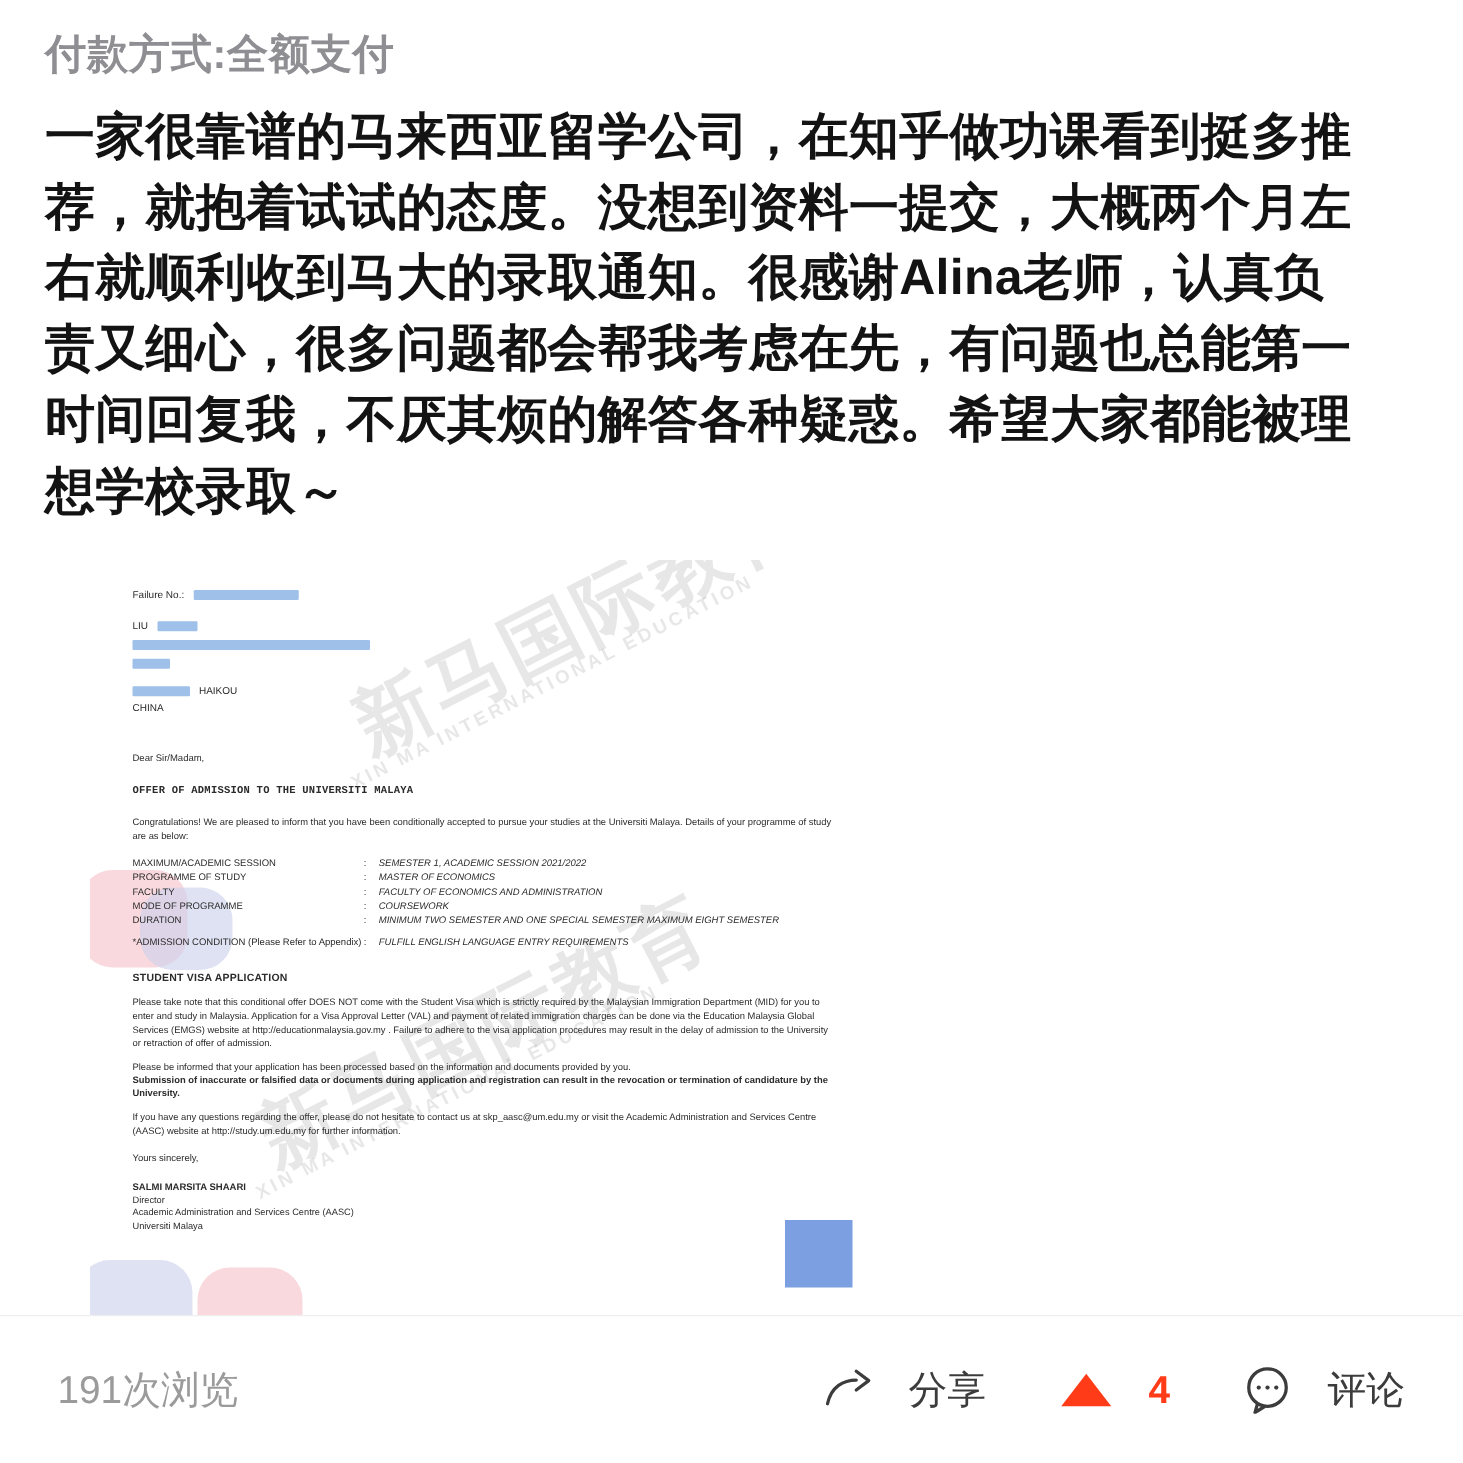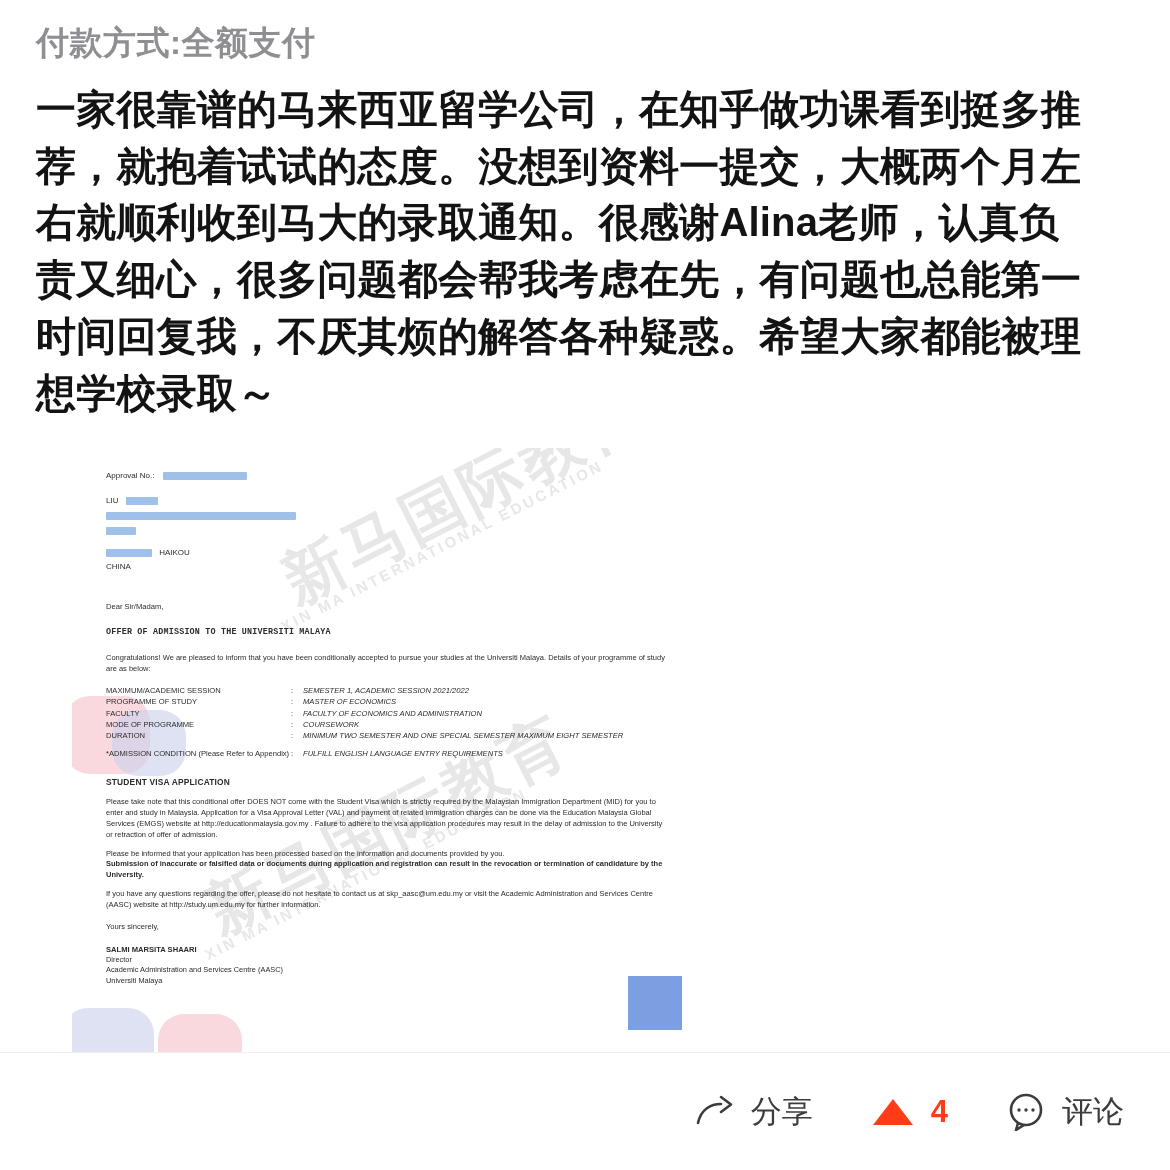--- a/index.html
+++ b/index.html
@@ -131,21 +131,21 @@
   }
   .actions {
     margin-left: auto;
     display: flex;
     align-items: center;
     gap: 58px;
   }
   .action {
     display: flex;
     align-items: center;
-    gap: 16px;
+    gap: 28px;
     font-size: 31px;
     color: #4a4a4a;
   }
   .action .txt { color: #3c3c3c; }
   .count-up { color: #ff3b18; font-weight: bold; }
   .icon { display: inline-flex; align-items: center; justify-content: center; }
 </style>
 </head>
 <body>
 
@@ -163,21 +163,21 @@
     <div class="blob pink" style="left:86px; top:566px; width:84px; height:74px;"></div>
 
     <div class="wm wm-big" style="left:196px; top:100px;">新马国际教育</div>
     <div class="wm wm-small" style="left:206px; top:172px;">XIN MA INTERNATIONAL EDUCATION</div>
     <div class="wm wm-big" style="left:120px; top:430px;">新马国际教育</div>
     <div class="wm wm-small" style="left:130px; top:500px;">XIN MA INTERNATIONAL EDUCATION</div>
 
     <div class="letter">
 
       <div class="hdr-row" style="margin-top:6px;">
-        <span class="hdr-label">Approval No.:</span>
+        <span class="hdr-label">Failure No.:</span>
         <span class="redact" style="width:84px; margin-left:6px;"></span>
       </div>
 
       <div class="hdr-row" style="margin-top:14px;">
         <span class="hdr-label">LIU</span>
         <span class="redact" style="width:32px; margin-left:5px;"></span>
       </div>
       <div class="hdr-row" style="margin-top:4px;">
         <span class="redact" style="width:190px;"></span>
       </div>
@@ -247,20 +247,21 @@
       <div class="sig bold" style="margin-top:12px;">SALMI MARSITA SHAARI</div>
       <div style="font-size:7.4px;">Director</div>
       <div style="font-size:7.4px;">Academic Administration and Services Centre (AASC)</div>
       <div style="font-size:7.4px;">Universiti Malaya</div>
     </div>
 
     <div class="blue-square"></div>
   </div>
 
   <div class="footer">
+    <div class="views">191次浏览</div>
 
     <div class="actions">
 
       <div class="action">
         <span class="icon">
           <svg width="40" height="34" viewBox="0 0 40 34" fill="none" stroke="#3c3c3c" stroke-width="2.6" stroke-linecap="round" stroke-linejoin="round">
             <path d="M3 28 C6 14, 16 9, 26 9"></path>
             <path d="M26 2 L36 9.5 L26 17"></path>
           </svg>
         </span>

